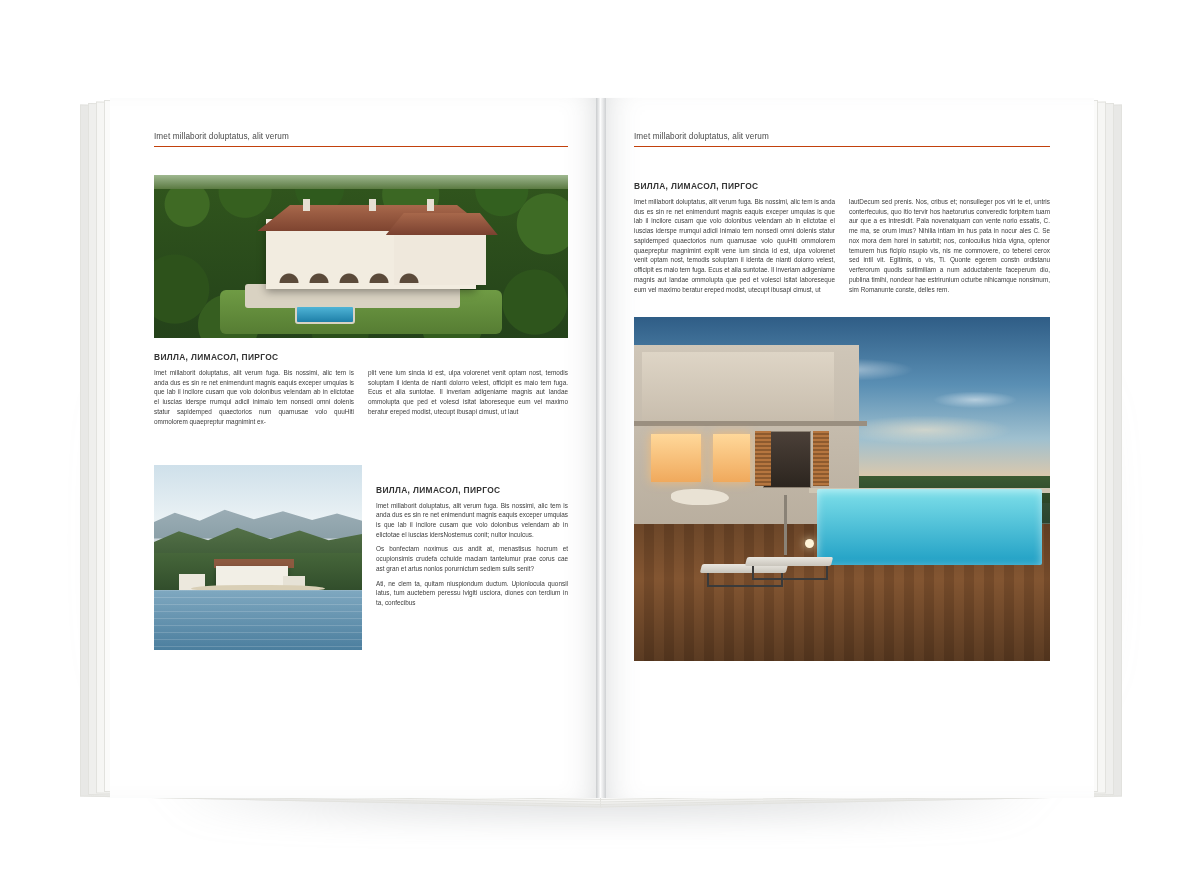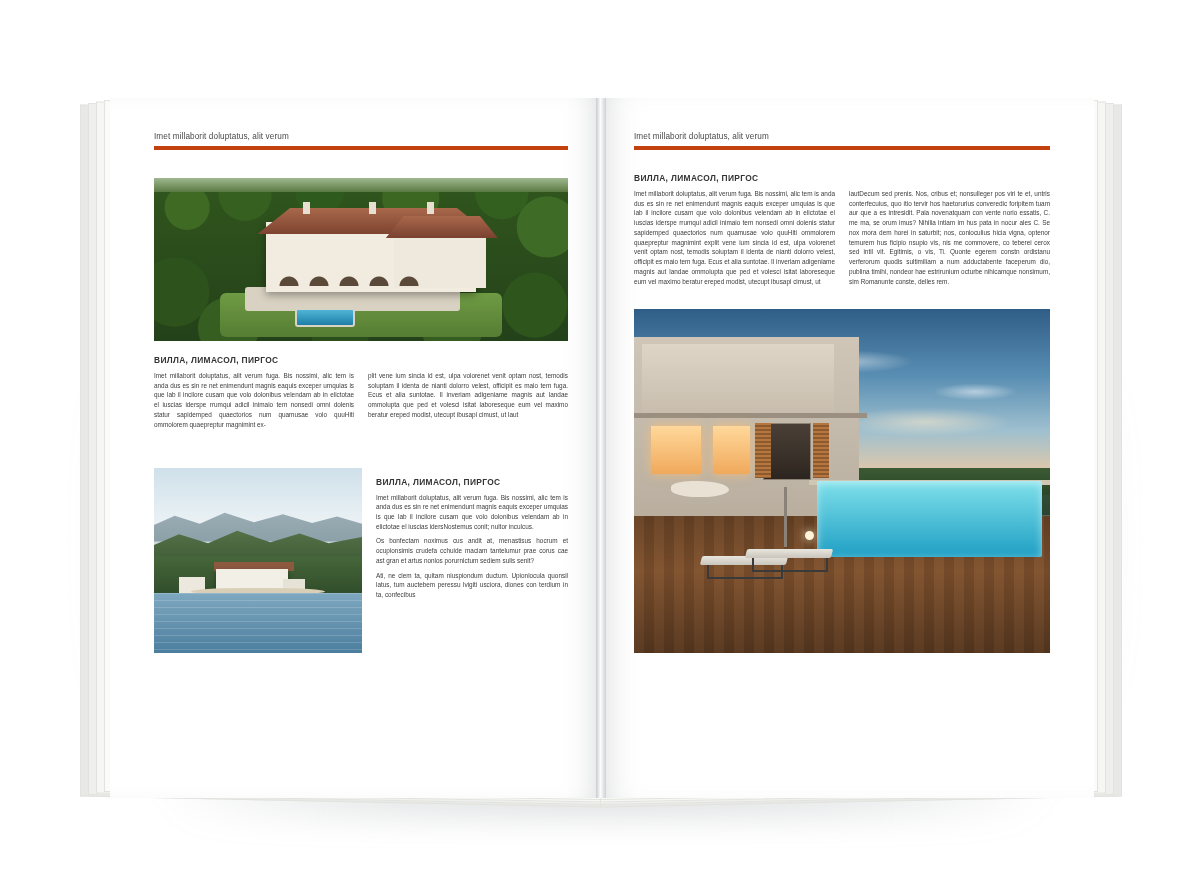--- a/index.html
+++ b/index.html
@@ -77,33 +77,33 @@
     height: 700px;
     background: linear-gradient(to right, rgba(140,145,150,0.35), rgba(255,255,255,0.9) 45%, rgba(140,145,150,0.30));
   }
 
   
   .runhead {
     font-size: 8.2px;
     color: #4a4a4a;
     letter-spacing: 0.1px;
     padding-bottom: 5px;
-    border-bottom: 4px solid #c2410c;
+    border-bottom: 1px solid #c2410c;
     white-space: nowrap;
   }
   .runhead-left { text-align: left; }
   .runhead-right { text-align: left; }
 
   
   .sect-title {
     font-size: 8.4px;
     font-weight: bold;
     color: #333333;
     letter-spacing: 0.35px;
-    margin: 1px 0 6px 0;
+    margin: 12px 0 6px 0;
   }
 
   
   .cols2 {
     column-count: 2;
     column-gap: 14px;
     font-size: 6.4px;
     line-height: 1.52;
     color: #3c3c3c;
     text-align: justify;

